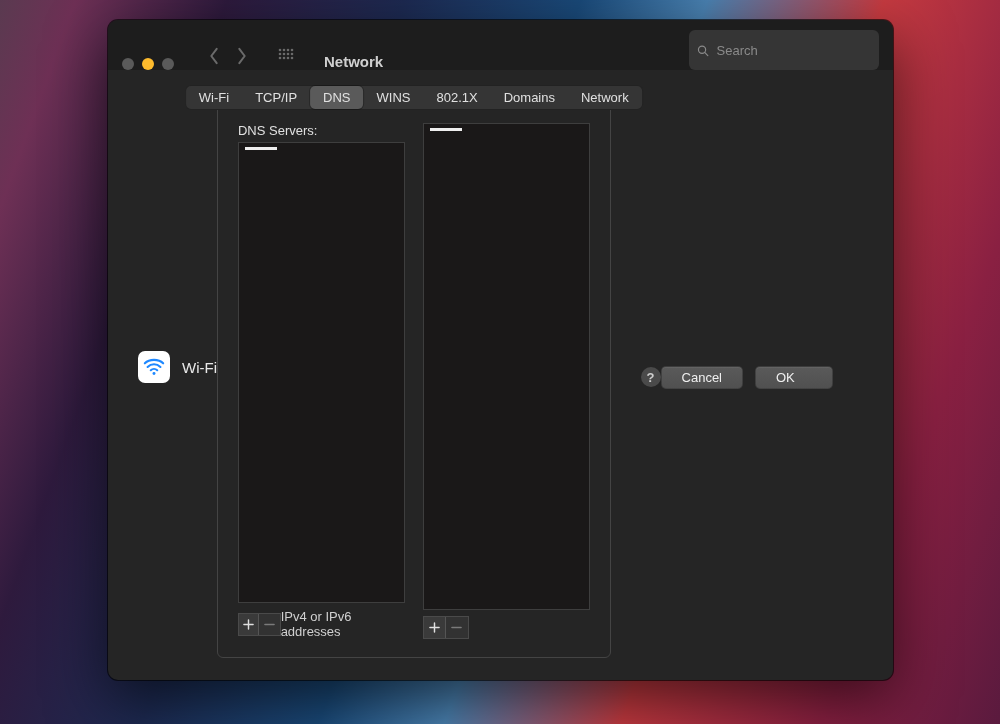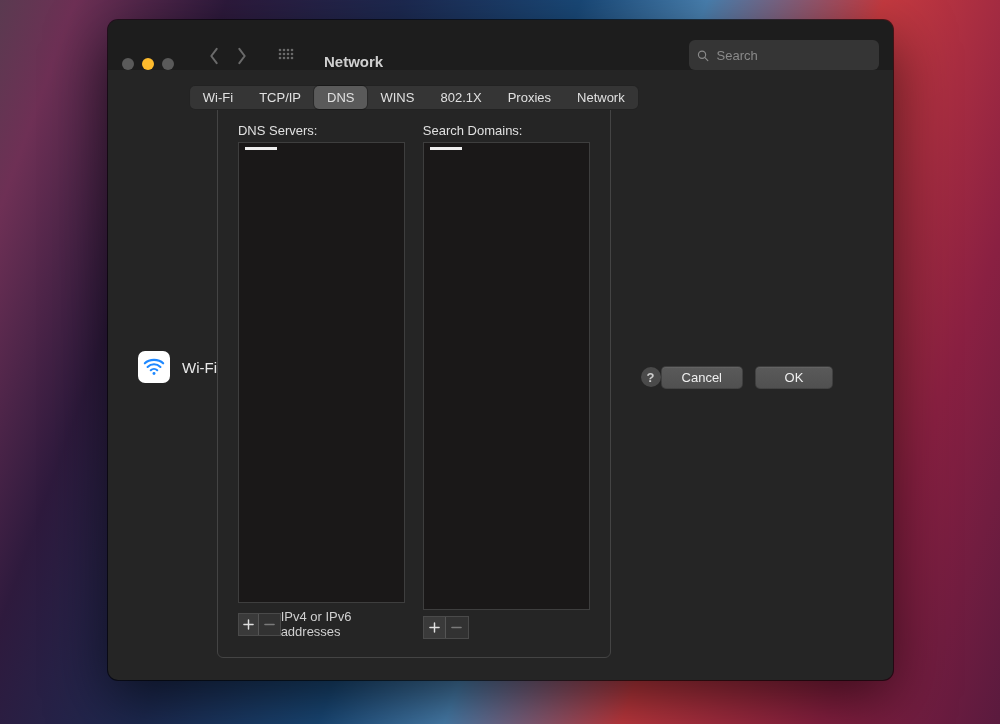--- a/index.html
+++ b/index.html
@@ -100,21 +100,21 @@
       margin-left: 14px;
     }
 
     .spacer { flex: 1; }
 
     .search-wrap {
       display: flex;
       align-items: center;
       background: #353535;
       border-radius: 6px;
-      height: 30px;
+      height: 40px;
       width: 190px;
       padding: 14px 8px;
       gap: 8px;
     }
     .search-wrap svg { width: 13px; height: 13px; color: #8a8a8a; }
     .search-input {
       background: transparent;
       border: none;
       outline: none;
       color: #cfcfcf;
@@ -290,21 +290,20 @@
     }
 
     .btn {
       background: linear-gradient(#5a5a5a,#505050);
       color: #efefef;
       font-size: 13px;
       padding: 3px 20px;
       border-radius: 5px;
       border: 1px solid rgba(0,0,0,0.25);
       min-width: 78px;
-      text-align: center;
       box-shadow: 0 1px 0 rgba(255,255,255,0.06) inset;
     }
   </style>
 </head>
 <body>
 
 <div class="window">
 
   <div class="titlebar">
     <div class="traffic-lights">
@@ -372,21 +371,21 @@
       <div class="header-title">Wi-Fi</div>
     </div>
 
     <div class="tab-panel">
       <div class="tabs">
         <div class="tab">Wi-Fi</div>
         <div class="tab">TCP/IP</div>
         <div class="tab active">DNS</div>
         <div class="tab">WINS</div>
         <div class="tab">802.1X</div>
-        <div class="tab">Proxies</div>
+        <div class="tab">Domains</div>
         <div class="tab">Network</div>
       </div>
 
       <div class="columns">
 
         <div class="col">
           <div class="col-label">DNS Servers:</div>
           <div class="listbox">
             <div class="text-cursor"></div>
           </div>
@@ -401,21 +400,20 @@
                 <svg viewBox="0 0 12 12">
                     <path d="M1 6 H11" stroke="currentColor" stroke-width="1.6" stroke-linecap="round"></path>
                   </svg>
               </div>
             </div>
             <div class="hint">IPv4 or IPv6 addresses</div>
           </div>
         </div>
 
         <div class="col">
-          <div class="col-label">Search Domains:</div>
           <div class="listbox">
             <div class="text-cursor"></div>
           </div>
           <div class="list-footer">
             <div class="pm-group">
               <div class="pm-btn">
                 <svg viewBox="0 0 12 12">
                     <path d="M6 1 V11 M1 6 H11" stroke="currentColor" stroke-width="1.6" stroke-linecap="round"></path>
                   </svg>
               </div>

